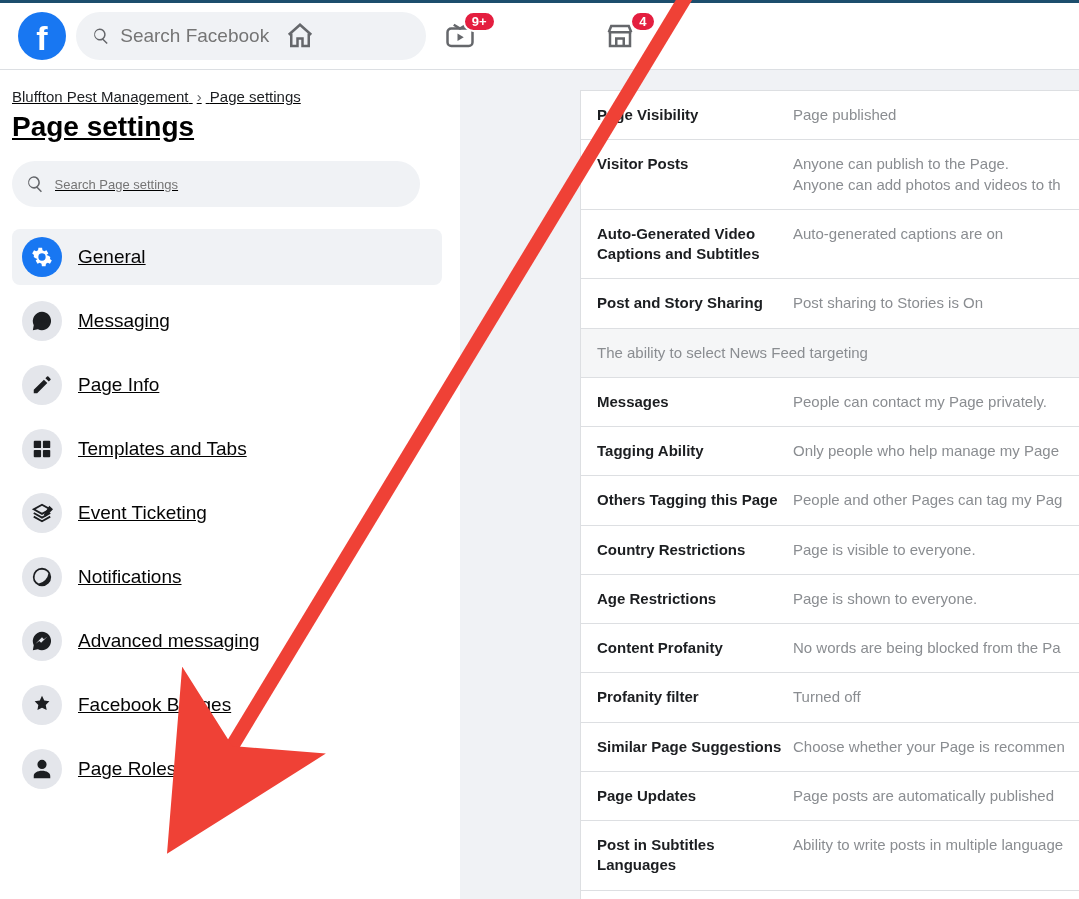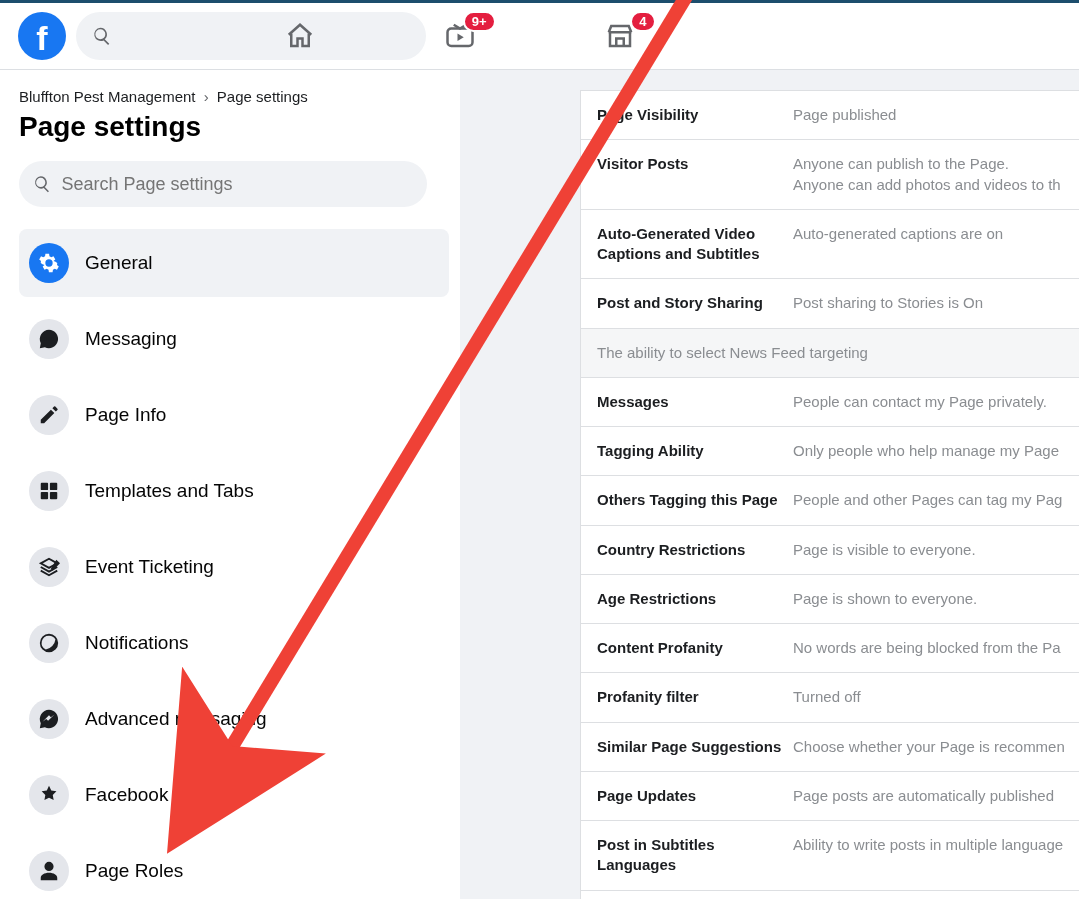--- a/index.html
+++ b/index.html
@@ -31,39 +31,40 @@
   .topnav-icons .slot:nth-child(4) { transform:translateX(-4px); }
   .badge {
     position:absolute; top:-10px; right:-16px; background:#e41e3f; color:#fff;
     font-size:13px; font-weight:700; border-radius:11px; padding:1px 7px;
     min-width:20px; text-align:center; border:2px solid #fff;
   }
 
   
   .main { display:flex; height:829px; }
   .sidebar {
-    width:460px; flex:0 0 460px; padding:18px 10px 0 19px; overflow-y:auto;
+    width:460px; flex:0 0 460px; padding:18px 10px 0 12px; overflow-y:auto;
     box-shadow:1px 0 0 rgba(0,0,0,0.07);
+    text-decoration:underline;
   }
   .breadcrumb { font-size:15px; color:#1c1e21; margin-bottom:6px; }
   .breadcrumb .link { color:#1c1e21; }
   .breadcrumb .sep { margin:0 4px; color:#65676b; }
   .page-title { font-size:28px; font-weight:800; margin-bottom:18px; }
   .search-settings {
     height:46px; width:408px; background:#f0f2f5; border-radius:23px;
     display:flex; align-items:center; padding:0 14px; margin-bottom:22px;
   }
   .search-settings svg { width:20px; height:20px; fill:#65676b; }
   .search-settings input {
-    border:none; background:transparent; outline:none; font-size:18px;
+    border:none; background:transparent; outline:none; font-size:13px;
     color:#65676b; margin-left:10px; width:100%;
   }
 
   .menu-item {
-    display:flex; align-items:center; height:68px; border-radius:8px;
+    display:flex; align-items:center; height:56px; border-radius:8px;
     padding:0 10px; margin-bottom:8px; cursor:pointer; width:430px;
   }
   .menu-item.active { background:#f0f2f5; }
   .menu-item .icon {
     width:40px; height:40px; border-radius:50%; background:#e4e6eb;
     display:flex; align-items:center; justify-content:center; flex:0 0 auto;
   }
   .menu-item.active .icon { background:#1877f2; }
   .menu-item .icon svg { width:22px; height:22px; fill:#1c1e21; }
   .menu-item.active .icon svg { fill:#fff; }
@@ -93,20 +94,21 @@
 
 <div class="topbar">
   <div class="fb-logo">
       <span>f</span>
     </div>
 
   <div class="search-global">
     <svg viewBox="0 0 24 24">
         <path d="M10 2a8 8 0 015.3 13.9l5.4 5.4-1.4 1.4-5.4-5.4A8 8 0 1110 2zm0 2a6 6 0 100 12 6 6 0 000-12z"></path>
       </svg>
+    <input placeholder="Search Facebook" style="">
   </div>
 
   <div class="topnav-icons">
     <div class="slot">
       <svg viewBox="0 0 24 24">
           <path d="M3 11l9-8 9 8"></path>
           <path d="M5 10v10h5v-6h4v6h5V10"></path>
         </svg>
     </div>
     <div class="slot">

